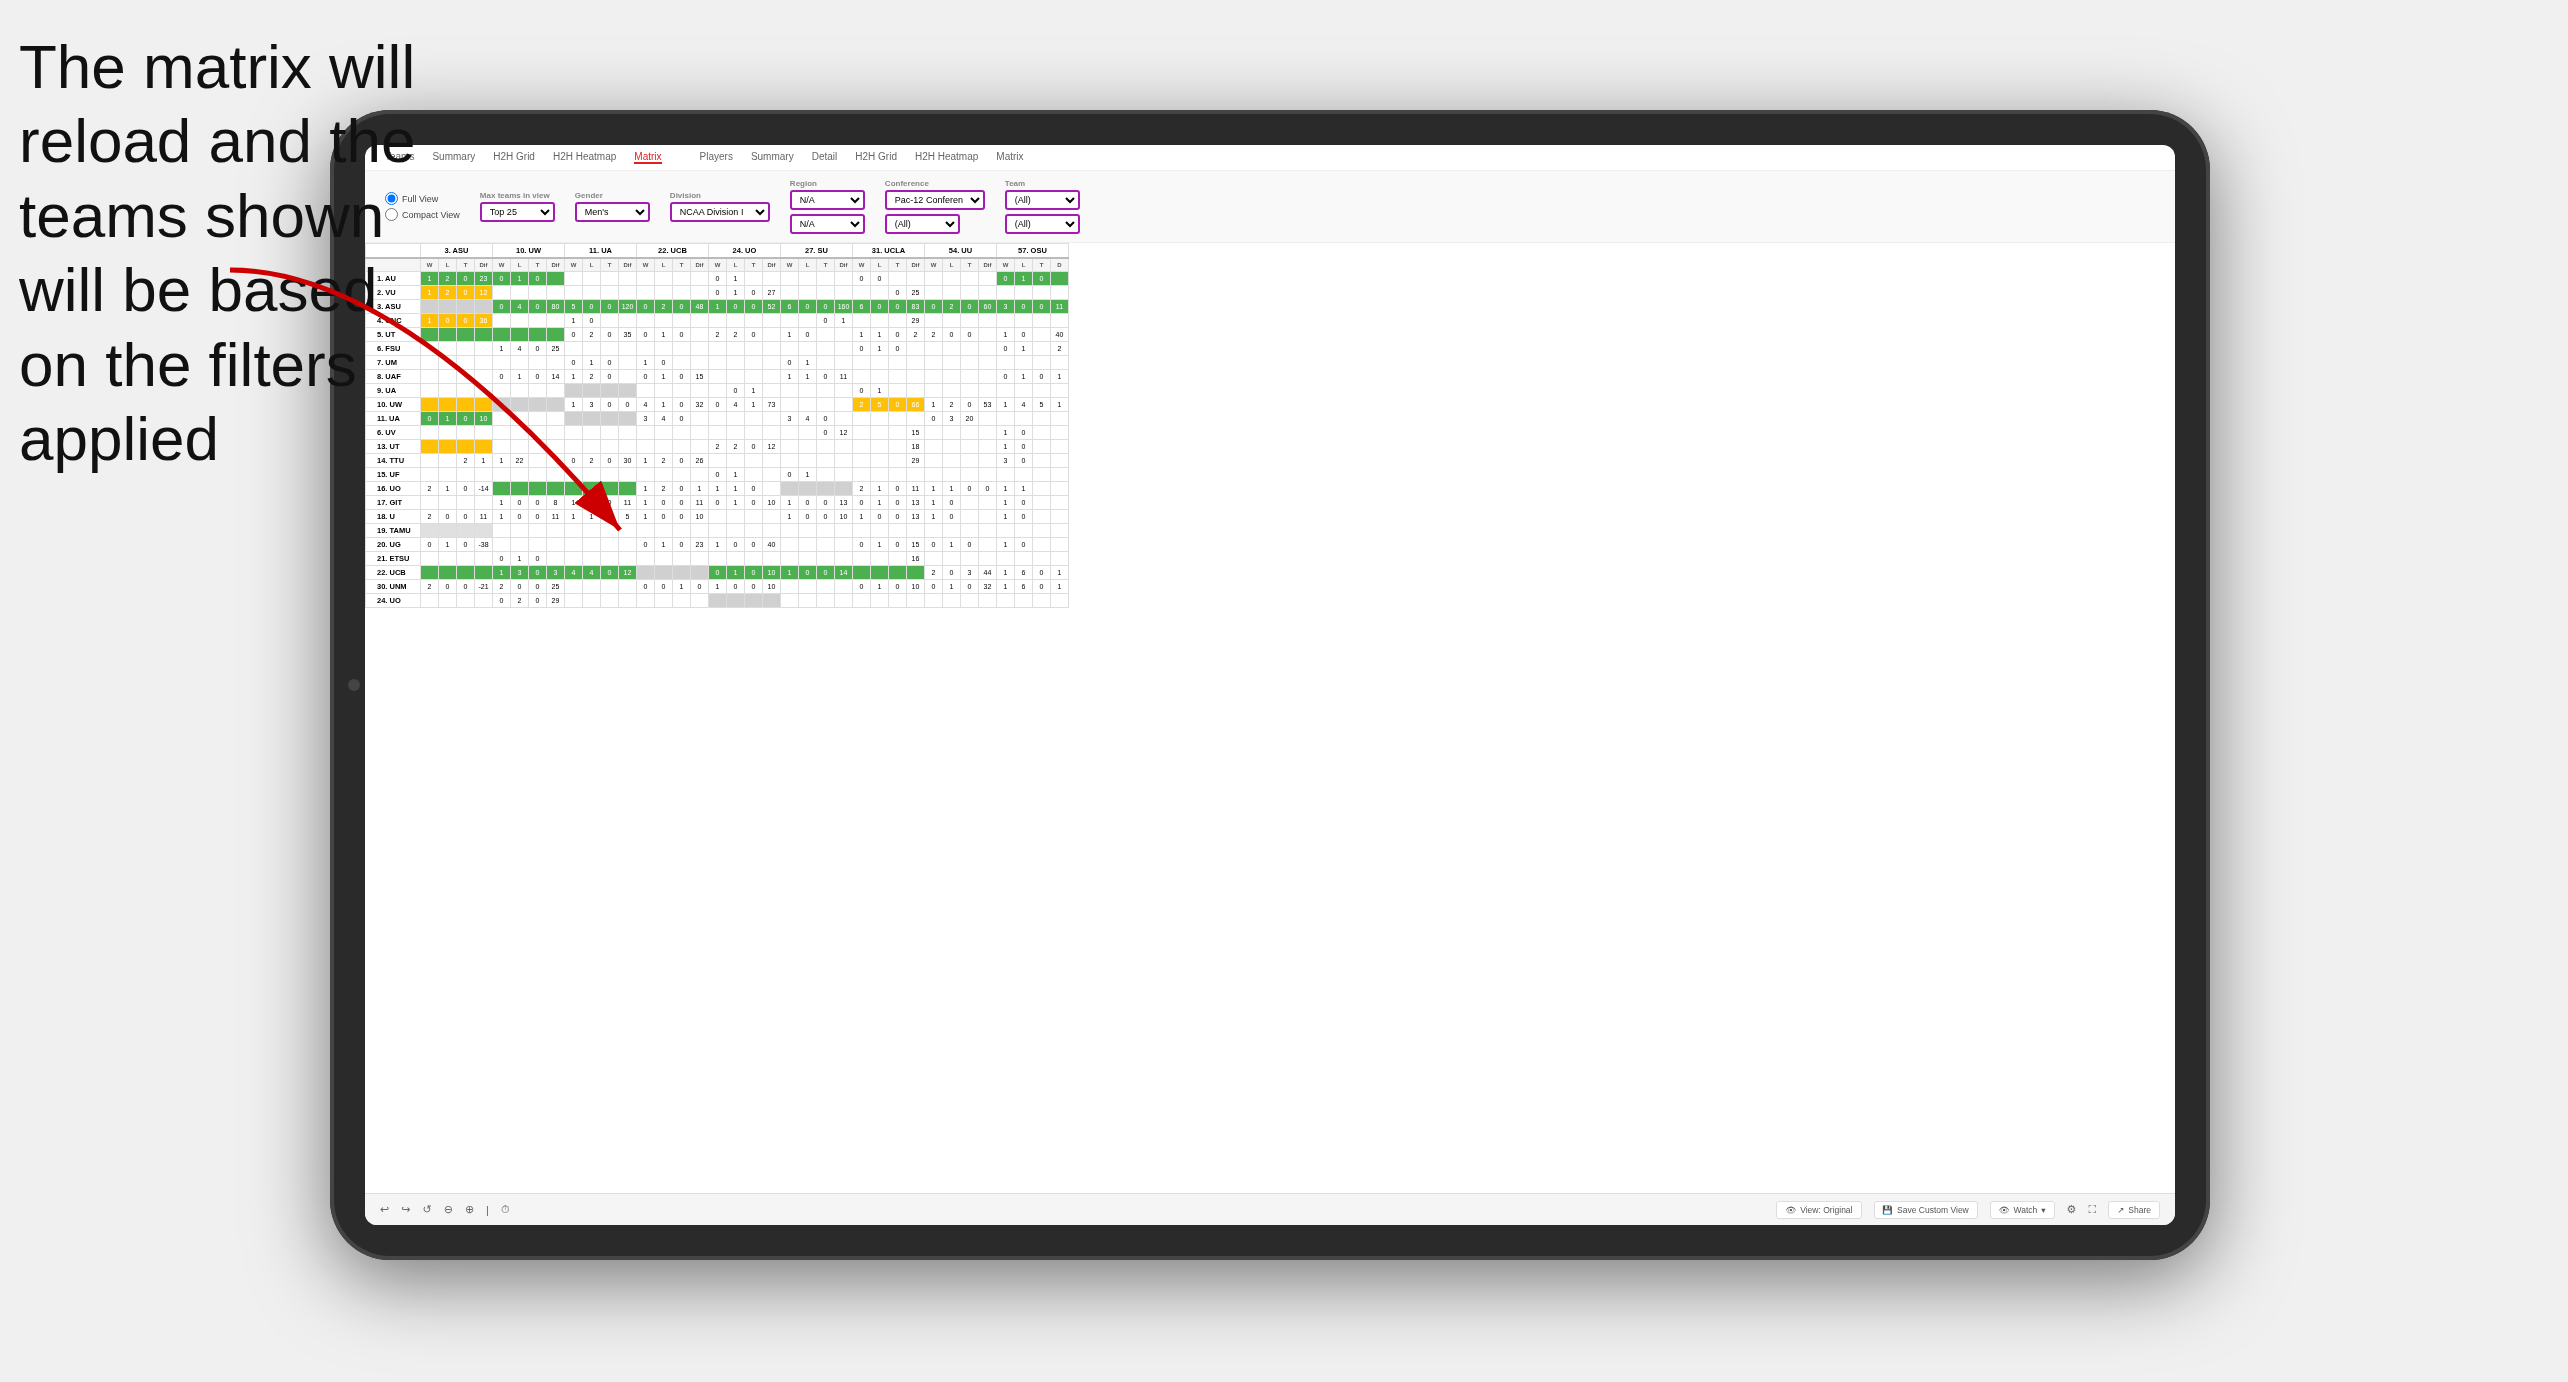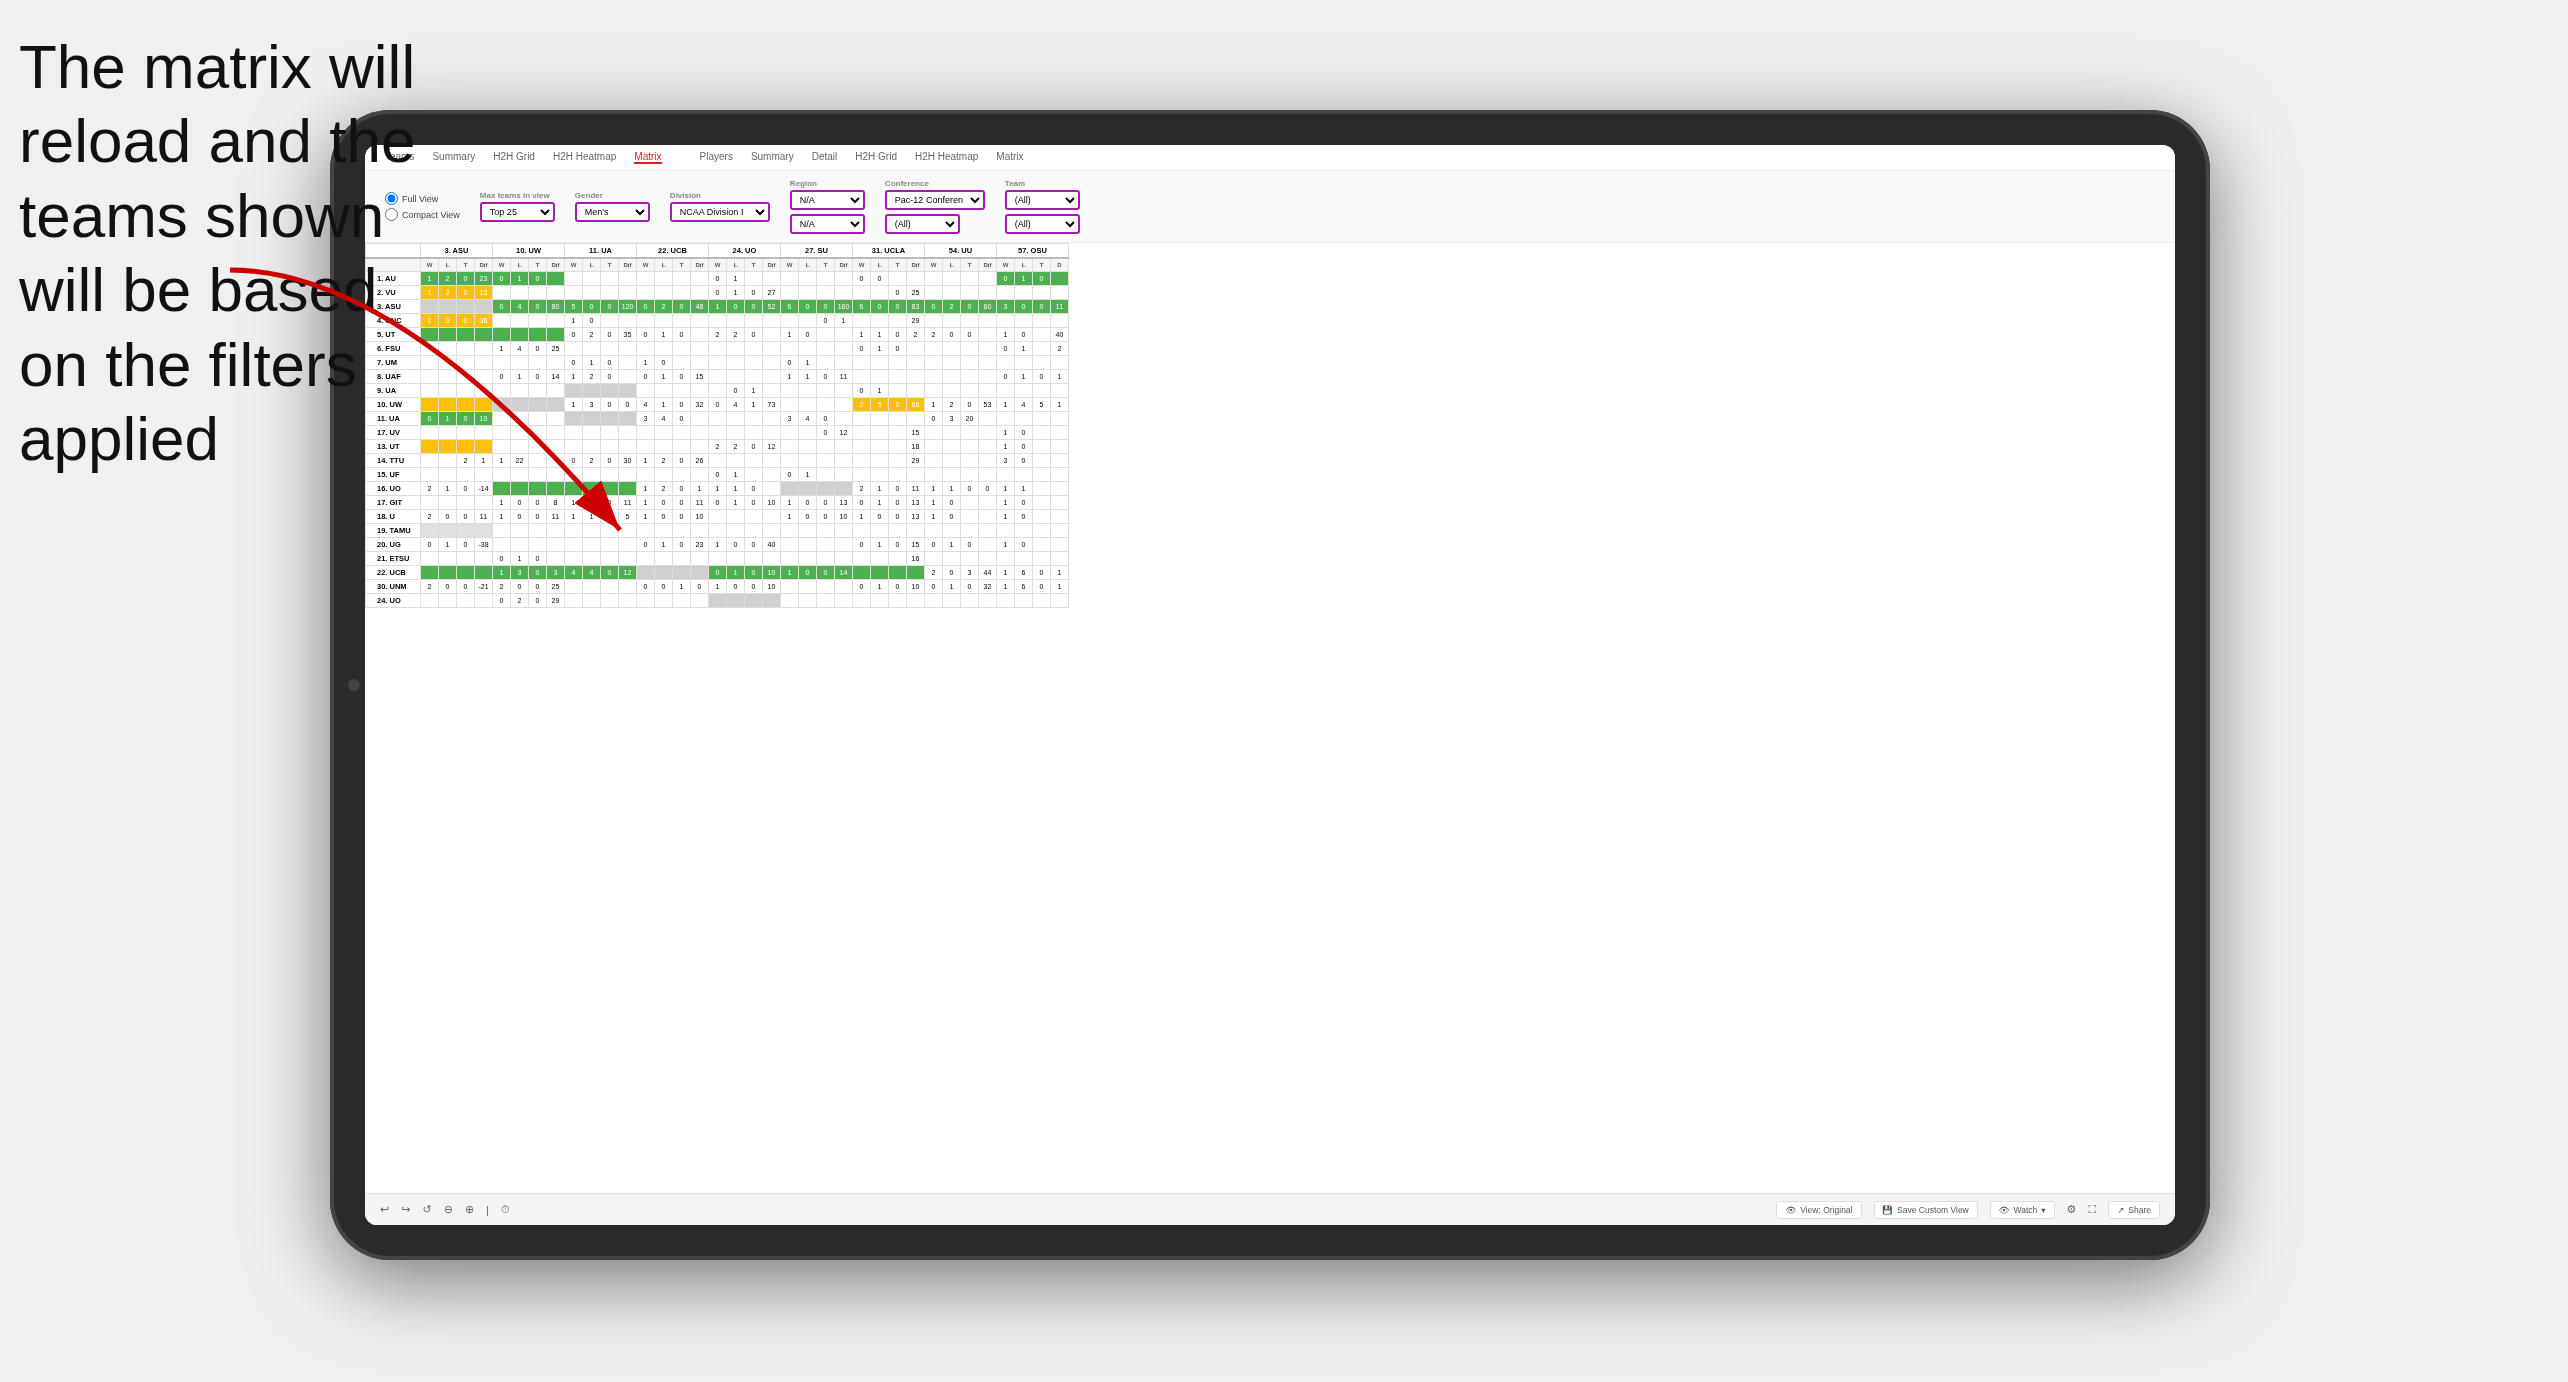--- a/index.html
+++ b/index.html
@@ -862,21 +862,21 @@
               <td>3</td>
               <td>20</td>
               <td></td>
             <td></td>
               <td></td>
               <td></td>
               <td></td>
           </tr>
 
           <tr>
-            <td class="row-header">17. UV</td>
+            <td class="row-header">6. UV</td>
             <td></td>
               <td></td>
               <td></td>
               <td></td>
             <td></td>
               <td></td>
               <td></td>
               <td></td>
             <td></td>
               <td></td>

